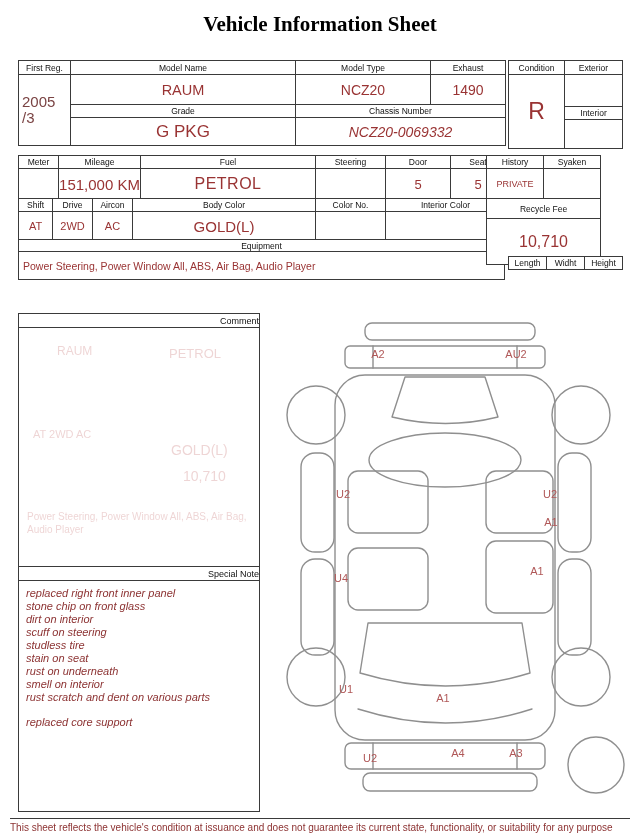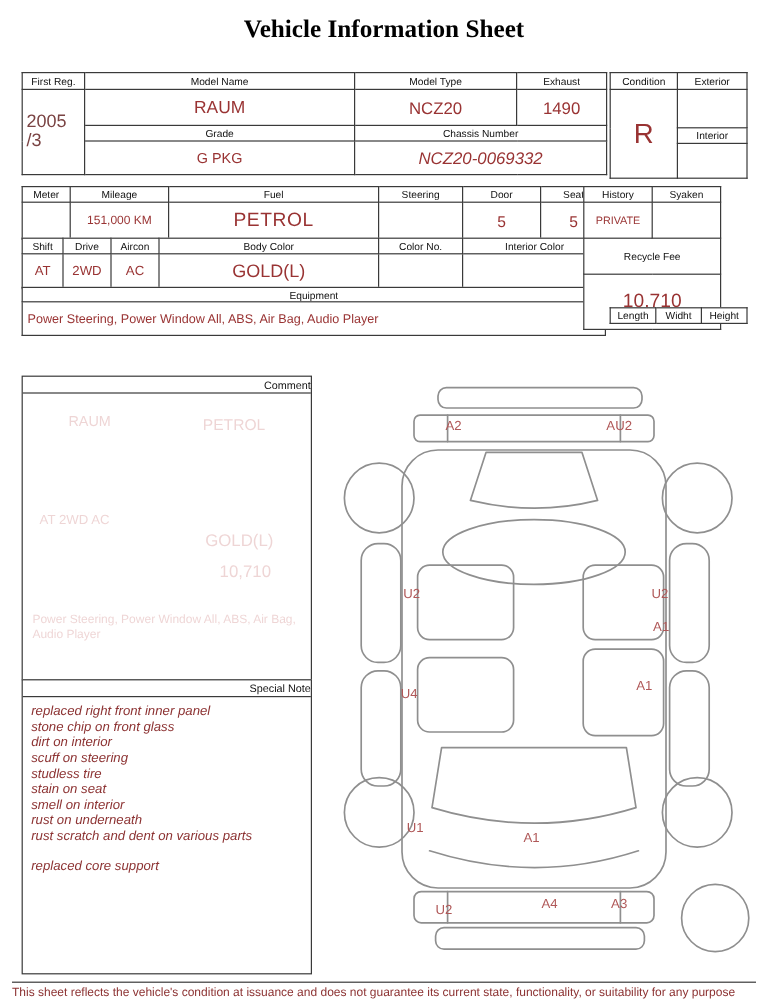--- a/index.html
+++ b/index.html
@@ -14,24 +14,24 @@
     font-size: 21px; font-weight: 700; color: #000;
   }
   table { border-collapse: collapse; table-layout: fixed; position: absolute; background: #fff; }
   th, td { border: 1px solid #3a3a3a; padding: 0; overflow: hidden; white-space: nowrap; }
   th { font-size: 8.5px; font-weight: 400; color: #111; text-align: center; vertical-align: middle; }
   td { text-align: center; vertical-align: middle; color: #993333; font-size: 12px; }
   .fr-val { font-size: 15px; color: #7a4343; text-align: left; padding-left: 3px; line-height: 16px; }
   .v-name { font-size: 14.5px; }
   .v-type { font-size: 14px; }
   .v-exh { font-size: 14px; }
-  .v-grade { font-size: 12px; }
+  .v-grade { font-size: 17px; }
   .v-chassis { font-size: 14px; font-style: italic; }
   .v-cond { font-size: 23px; }
-  .v-mileage { font-size: 10px; margin-left: 29px; }
+  .v-mileage { font-size: 15px; margin-left: 29px; }
   .v-fuel { font-size: 16px; letter-spacing: 0.5px; }
   .v-door { font-size: 13px; }
   .v-small { font-size: 11px; }
   .v-bodycolor { font-size: 15px; }
   .v-private { font-size: 9px; }
   .v-fee { font-size: 16px; }
   .v-dim { font-size: 12.5px; }
   .v-equip { font-size: 10.5px; text-align: left; padding-left: 4px; }
   .box { position: absolute; border: 1px solid #3a3a3a; background: #fff; }
   .box-header {
@@ -196,21 +196,21 @@
       </colgroup>
     <tbody>
         <tr style="height:13px">
       <th>History</th>
       <th>Syaken</th>
     </tr>
     <tr style="height:30px">
       <td class="v-private">PRIVATE</td>
       <td></td>
     </tr>
-    <tr style="height:30px">
+    <tr style="height:20px">
       <th colspan="2">Recycle Fee</th>
     </tr>
     <tr style="height:46px">
       <td colspan="2" class="v-fee">10,710</td>
     </tr>
   </tbody>
     </table>
 
   <table style="left:508px;top:256px;width:114px">
     <colgroup>
@@ -239,22 +239,22 @@
 
   <div class="box" style="left:18px;top:566px;width:242px;height:246px">
     <div class="box-header">Special Note</div>
     <div class="notes">
       <div class="note">replaced right front inner panel</div>
       <div class="note">stone chip on front glass</div>
       <div class="note">dirt on interior</div>
       <div class="note">scuff on steering</div>
       <div class="note">studless tire</div>
       <div class="note">stain on seat</div>
+      <div class="note">rust on underneath</div>
       <div class="note">smell on interior</div>
-      <div class="note">rust on underneath</div>
       <div class="note">rust scratch and dent on various parts</div>
       <div class="note-gap"></div>
       <div class="note">replaced core support</div>
     </div>
   </div>
 
   <div class="diagram">
     <svg viewBox="0 0 368 500" width="368" height="500">
       <g stroke="#8f8f8f" stroke-width="1.4" fill="none" stroke-linejoin="round" stroke-linecap="round">
         <rect x="103" y="10" width="170" height="17" rx="7"></rect>

